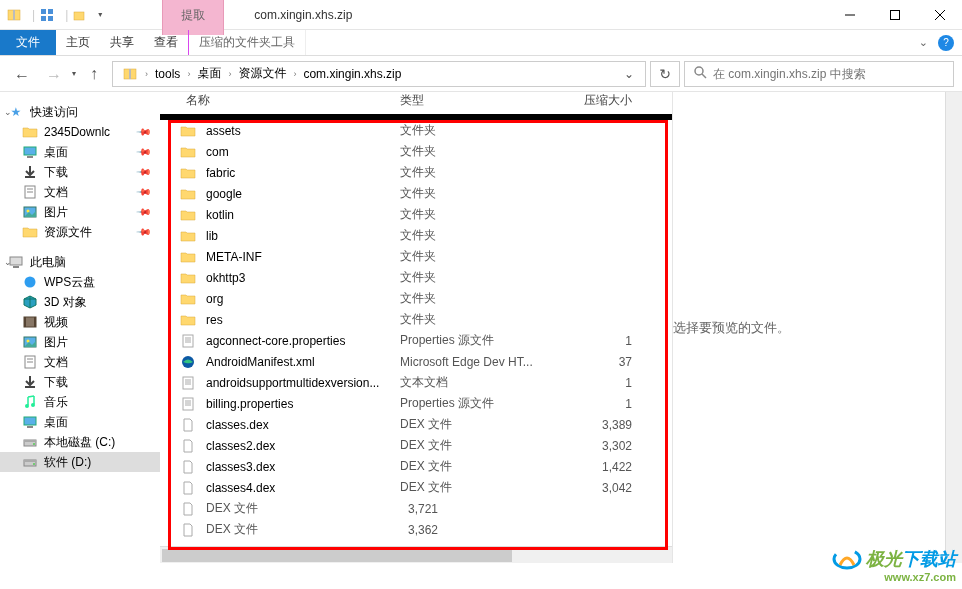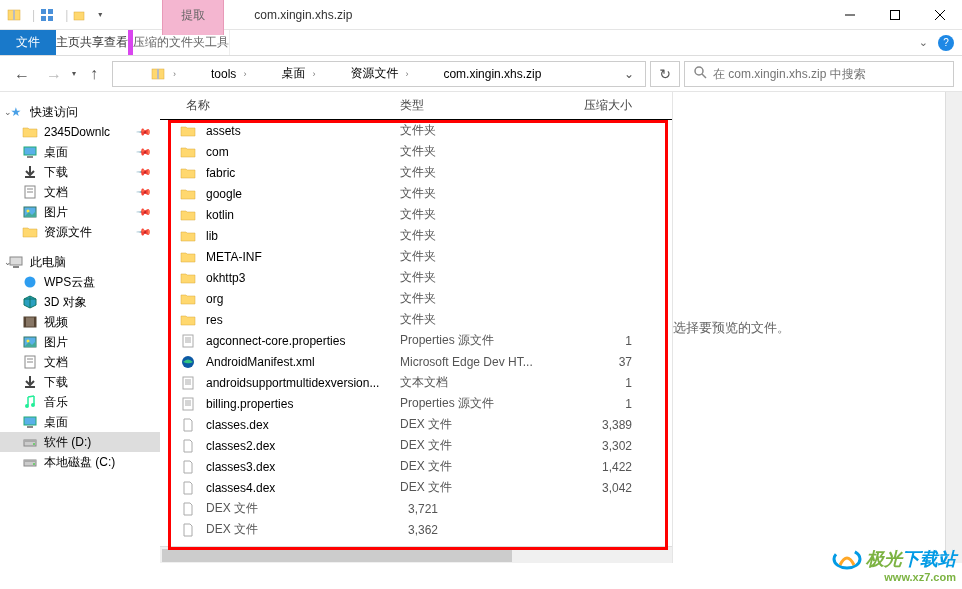--- a/index.html
+++ b/index.html
@@ -11,33 +11,33 @@
     .titlebar-icon { width: 16px; height: 16px; margin-right: 6px; display: inline-flex; align-items: center; justify-content: center; font-size: 10px; }
     .qat-sep { color: #ccc; margin: 0 4px; }
     .titlebar-tab { background: #f4b6d0; color: #666; font-size: 12px; padding: 11px 18px; margin-left: 60px; border: 1px solid #e89ab8; border-bottom: none; }
     .titlebar-title { margin-left: 30px; color: #333; font-size: 12px; }
     .titlebar-controls { margin-left: auto; display: flex; }
     .win-btn { width: 45px; height: 30px; display: flex; align-items: center; justify-content: center; font-size: 14px; cursor: pointer; }
     
     
     .ribbon { height: 26px; background: #fff; display: flex; align-items: stretch; border-bottom: 1px solid #ddd; }
     .ribbon-file { background: #1979ca; color: #fff; padding: 0 16px; display: flex; align-items: center; font-size: 12px; cursor: pointer; }
-    .ribbon-tab { padding: 0 0; display: flex; align-items: center; color: #333; cursor: pointer; }
+    .ribbon-tab { padding: 0 10px; display: flex; align-items: center; color: #333; cursor: pointer; }
     .ribbon-tab.context { color: #666; }
     .ribbon-right { margin-left: auto; display: flex; align-items: center; padding-right: 8px; gap: 10px; }
     .ribbon-chevron { color: #666; font-size: 11px; cursor: pointer; }
     .help-icon { width: 16px; height: 16px; border-radius: 50%; background: #1e88e5; color: #fff; font-size: 10px; display: flex; align-items: center; justify-content: center; cursor: pointer; }
     
     
     .navbar { height: 36px; background: #fff; display: flex; align-items: center; padding: 4px 8px; gap: 4px; border-bottom: 1px solid #e5e5e5; }
     .nav-arrow { width: 28px; height: 28px; display: flex; align-items: center; justify-content: center; color: #555; cursor: pointer; font-size: 16px; }
     .nav-arrow.disabled { color: #bbb; }
     .dropdown-caret { font-size: 8px; color: #555; cursor: pointer; }
     .address-bar { flex: 1; height: 26px; border: 1px solid #ccc; display: flex; align-items: center; padding: 0 4px; background: #fff; }
-    .crumb { padding: 0 5px; display: flex; align-items: center; cursor: pointer; height: 24px; gap: 4px; margin-left: 28px; }
+    .crumb { padding: 0 5px; display: flex; align-items: center; cursor: pointer; height: 24px; gap: 4px; }
     .crumb-sep { color: #777; font-size: 9px; padding: 0 2px; cursor: pointer; }
     .addr-right { margin-left: auto; display: flex; align-items: center; gap: 2px; }
     .addr-btn { width: 24px; height: 24px; display: flex; align-items: center; justify-content: center; cursor: pointer; color: #555; font-size: 12px; }
     .refresh-box { width: 30px; height: 26px; border: 1px solid #ccc; display: flex; align-items: center; justify-content: center; cursor: pointer; font-size: 14px; color: #555; }
     .search-box { width: 270px; height: 26px; border: 1px solid #ccc; display: flex; align-items: center; padding: 0 8px; gap: 6px; color: #777; }
     .search-box input { border: none; outline: none; flex: 1; font-size: 12px; background: transparent; }
     
     
     .main { display: flex; height: calc(589px - 30px - 26px - 36px - 26px); }
     
@@ -46,21 +46,21 @@
     .side-group { margin-bottom: 10px; }
     .side-item { display: flex; align-items: center; padding: 2px 10px 2px 22px; cursor: pointer; height: 20px; gap: 6px; position: relative; }
     .side-item.header { padding-left: 8px; font-weight: normal; }
     .side-expand { position: absolute; left: 4px; font-size: 9px; color: #666; cursor: pointer; }
     .side-icon { width: 16px; height: 16px; display: inline-flex; align-items: center; justify-content: center; font-size: 12px; flex-shrink: 0; }
     .side-label { white-space: nowrap; overflow: hidden; text-overflow: ellipsis; flex: 1; }
     .pin { color: #777; font-size: 10px; transform: rotate(45deg); }
     
     
     .filelist-wrap { flex: 1; display: flex; flex-direction: column; position: relative; }
-    .column-headers { display: flex; height: 28px; align-items: center; border-bottom: 1px solid #000000; padding-left: 20px; color: #444; }
+    .column-headers { display: flex; height: 28px; border-bottom: 6px solid #000000; padding-left: 20px; color: #444; }
     .col-name { width: 220px; padding-left: 6px; }
     .col-type { width: 170px; }
     .col-size { width: 70px; text-align: right; padding-right: 8px; }
     .filelist-scroll { flex: 1; overflow: auto; position: relative; }
     .red-box { position: absolute; left: 168px; top: 120px; width: 500px; height: 430px; border: 3px solid #f00; pointer-events: none; z-index: 5; }
     .file-row { display: flex; align-items: center; height: 21px; padding-left: 20px; cursor: pointer; }
     .file-icon { width: 16px; height: 16px; margin-right: 10px; display: inline-flex; align-items: center; justify-content: center; font-size: 12px; flex-shrink: 0; }
     .file-name { width: 194px; white-space: nowrap; overflow: hidden; text-overflow: ellipsis; }
     .file-type { width: 170px; color: #555; white-space: nowrap; overflow: hidden; text-overflow: ellipsis; }
     .file-size { width: 70px; text-align: right; color: #555; padding-right: 8px; }
@@ -136,21 +136,21 @@
         </svg>
     </div>
   </div>
 </div>
 
 <div class="ribbon">
   <div class="ribbon-file">文件</div>
   <div class="ribbon-tab">主页</div>
   <div class="ribbon-tab">共享</div>
   <div class="ribbon-tab">查看</div>
-  <div class="ribbon-tab context" style="border-left:5px solid #d946ef;border-right:1px solid #eee;">压缩的文件夹工具</div>
+  <div class="ribbon-tab context" style="border-left:1px solid #d946ef;border-right:1px solid #eee;">压缩的文件夹工具</div>
   <div class="ribbon-right">
     <span class="ribbon-chevron">⌄</span>
     <span class="help-icon">?</span>
   </div>
 </div>
 
 <div class="navbar">
   <div class="nav-arrow">←</div>
   <div class="nav-arrow disabled">→</div>
   <span class="dropdown-caret">▾</span>
@@ -336,39 +336,39 @@
           </div>
           <div class="side-item">
             <span class="side-icon">
               <svg width="16" height="16" viewBox="0 0 16 16">
                 <rect x="2" y="3" width="12" height="8" fill="#5ab0e8" stroke="#2a7"></rect>
                 <rect x="5" y="12" width="6" height="2" fill="#888"></rect>
               </svg>
             </span>
             <span class="side-label">桌面</span>
           </div>
-          <div class="side-item" style="background: rgb(221, 221, 221);">
+          <div class="side-item">
             <span class="side-icon">
               <svg width="16" height="16" viewBox="0 0 16 16">
                 <rect x="2" y="6" width="12" height="6" fill="#ccc" stroke="#888"></rect>
                 <rect x="2" y="6" width="12" height="2" fill="#aaa"></rect>
                 <circle cx="12" cy="10" r="1" fill="#5c5"></circle>
               </svg>
             </span>
-            <span class="side-label">软件 (D:)</span>
-          </div>
-          <div class="side-item">
+            <span class="side-label">本地磁盘 (C:)</span>
+          </div>
+          <div class="side-item" style="background: rgb(221, 221, 221);">
             <span class="side-icon">
               <svg width="16" height="16" viewBox="0 0 16 16">
                 <rect x="2" y="6" width="12" height="6" fill="#ccc" stroke="#888"></rect>
                 <rect x="2" y="6" width="12" height="2" fill="#aaa"></rect>
                 <circle cx="12" cy="10" r="1" fill="#5c5"></circle>
               </svg>
             </span>
-            <span class="side-label">本地磁盘 (C:)</span>
+            <span class="side-label">软件 (D:)</span>
           </div>
         </div>
     </div>
   </div>
 
   <div class="filelist-wrap">
     <div class="column-headers">
       <div class="col-name">名称</div>
       <div class="col-type">类型</div>
       <div class="col-size">压缩大小</div>

